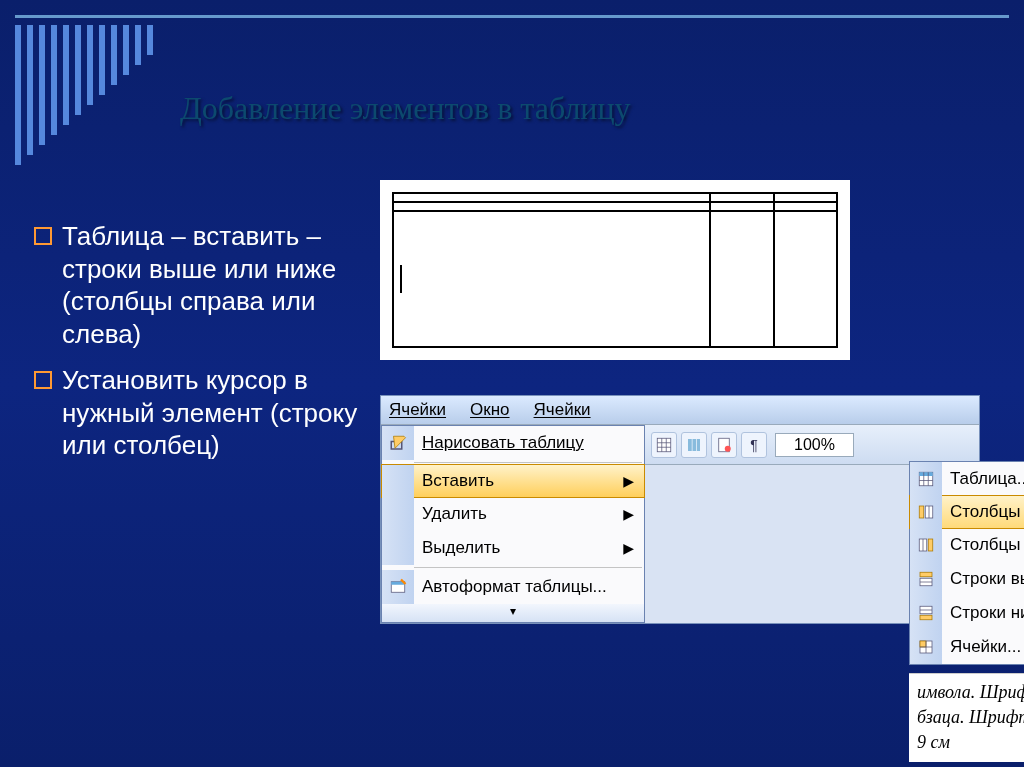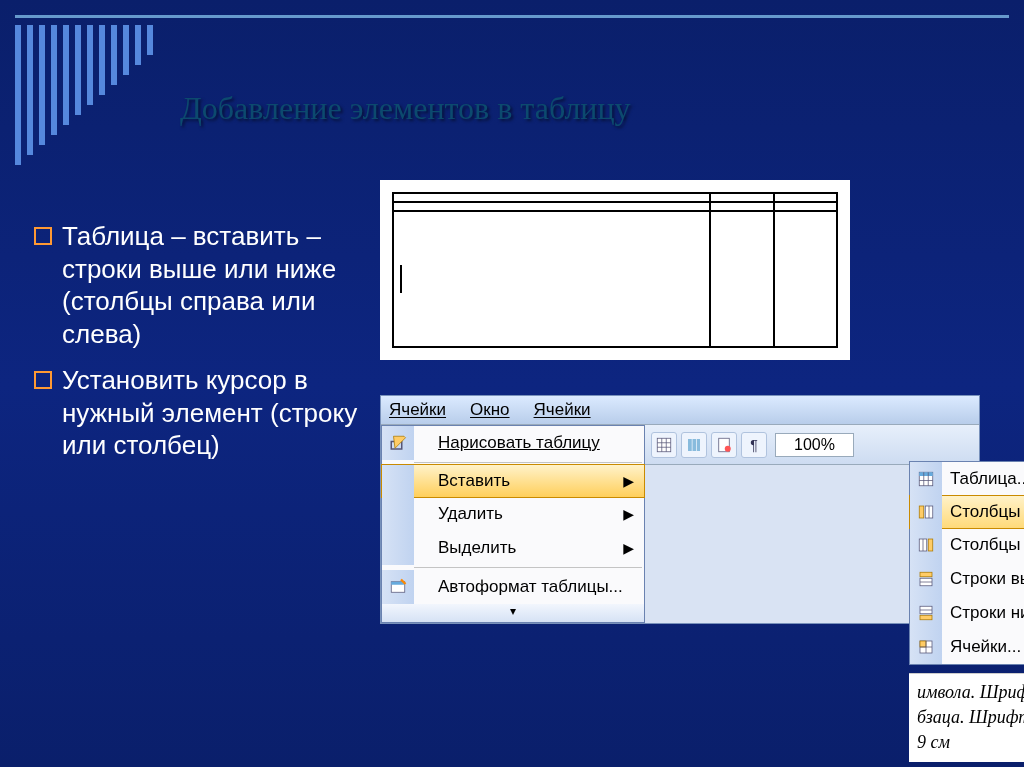--- a/index.html
+++ b/index.html
@@ -113,21 +113,20 @@
   .drop {
     width: 264px;
     background: #fafafc;
     border: 1px solid #6a82b0;
     margin: 0px 0 0 0;
   }
   .drop .mi {
     display:flex; align-items:center;
     height: 34px;
     padding-right: 10px;
-    gap: 16px;
   }
   .drop .mi .ic {
     width: 32px; height: 100%;
     background: linear-gradient(90deg,#d6e2f5,#c0d3f0);
     display:flex;align-items:center;justify-content:center;
     margin-right: 8px;
     font-size: 14px;
   }
   .drop .mi.hover {
     background: linear-gradient(#fff2c9,#ffcf5b);

